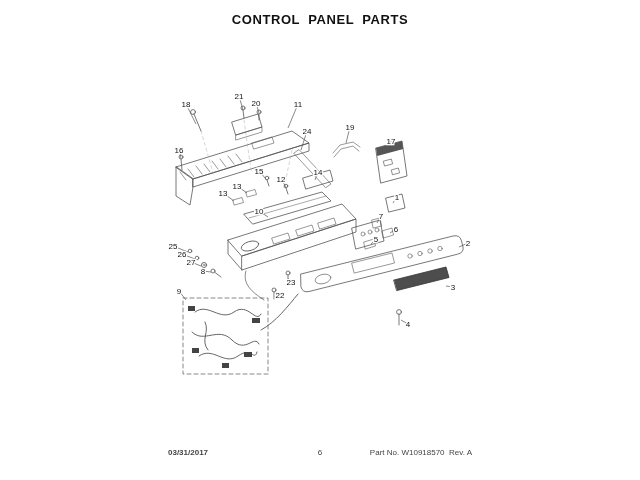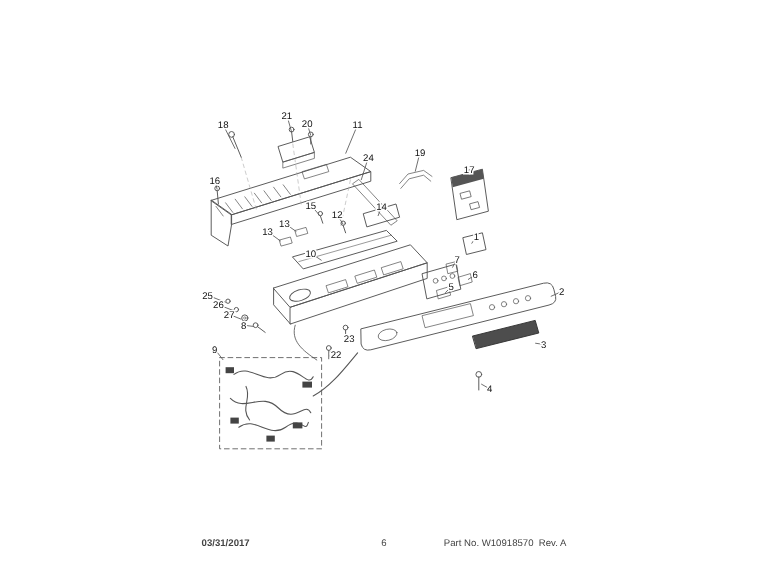--- a/index.html
+++ b/index.html
@@ -14,20 +14,21 @@
   .footer .partno{position:absolute;right:168px;white-space:pre;}
   .callout{font-size:8px;fill:#111;stroke:#fff;stroke-width:2.5px;paint-order:stroke;
            text-anchor:middle;font-family:"Liberation Sans",sans-serif;}
   .leader{stroke:#555;stroke-width:.7;}
 </style>
 </head>
 <body>
 
 <div class="page">
 
+  <h1 class="title">CONTROL PANEL PARTS</h1>
 
   <svg class="diagram" width="640" height="480" viewBox="0 0 640 480">
     <g stroke="#555" stroke-width="0.8" fill="none" stroke-linejoin="round" stroke-linecap="round">
 
       <g>
         <path d="M176,167 L292,131 L309,143 L193,179 Z"></path>
         <path d="M193,179 L309,143 L309,151 L193,187 Z"></path>
         <path d="M176,167 L176,196 L190,205 L193,187 L193,179 Z"></path>
         <path stroke-width="0.6" d="M180,172 L186,180 M188,169 L194,177 M196,166 L202,174 M204,164 L210,172 M212,161 L218,169 M220,159 L226,167 M228,156 L234,164 M236,154 L242,162"></path>
         <path stroke-width="0.6" d="M252,143 L272,137 L274,143 L254,149 Z"></path>

